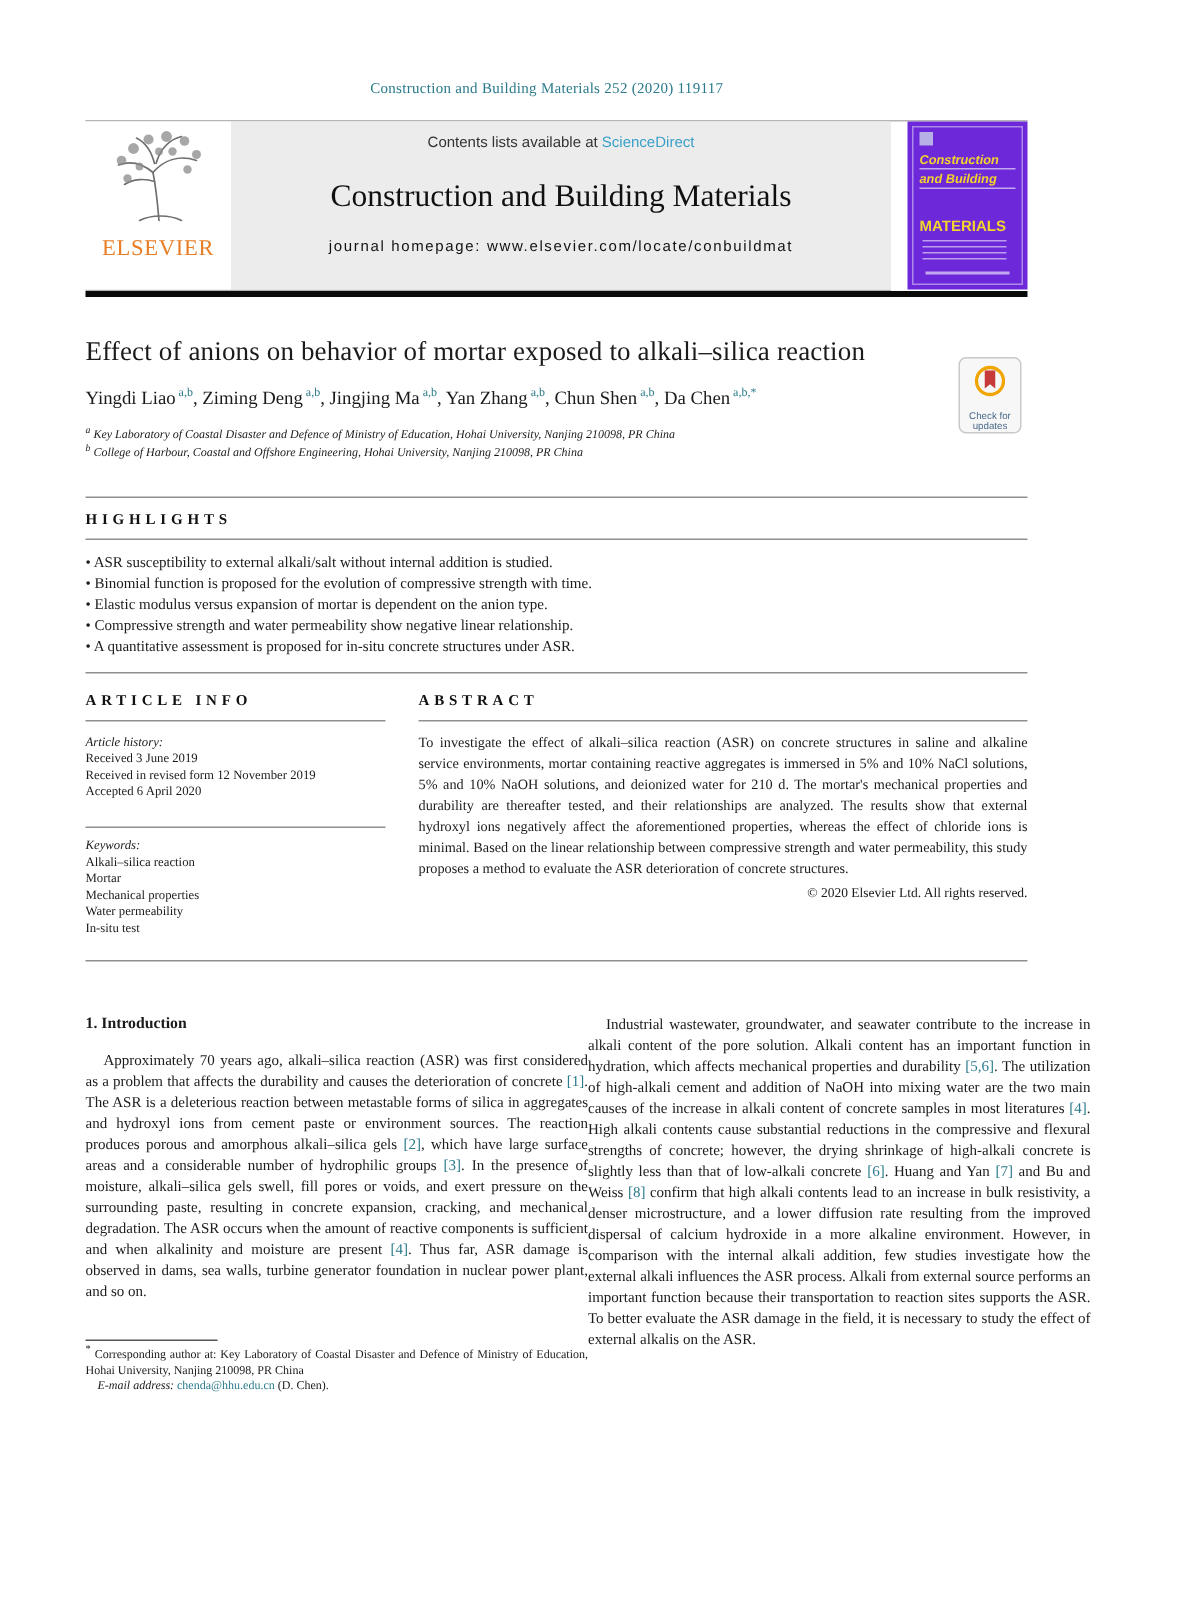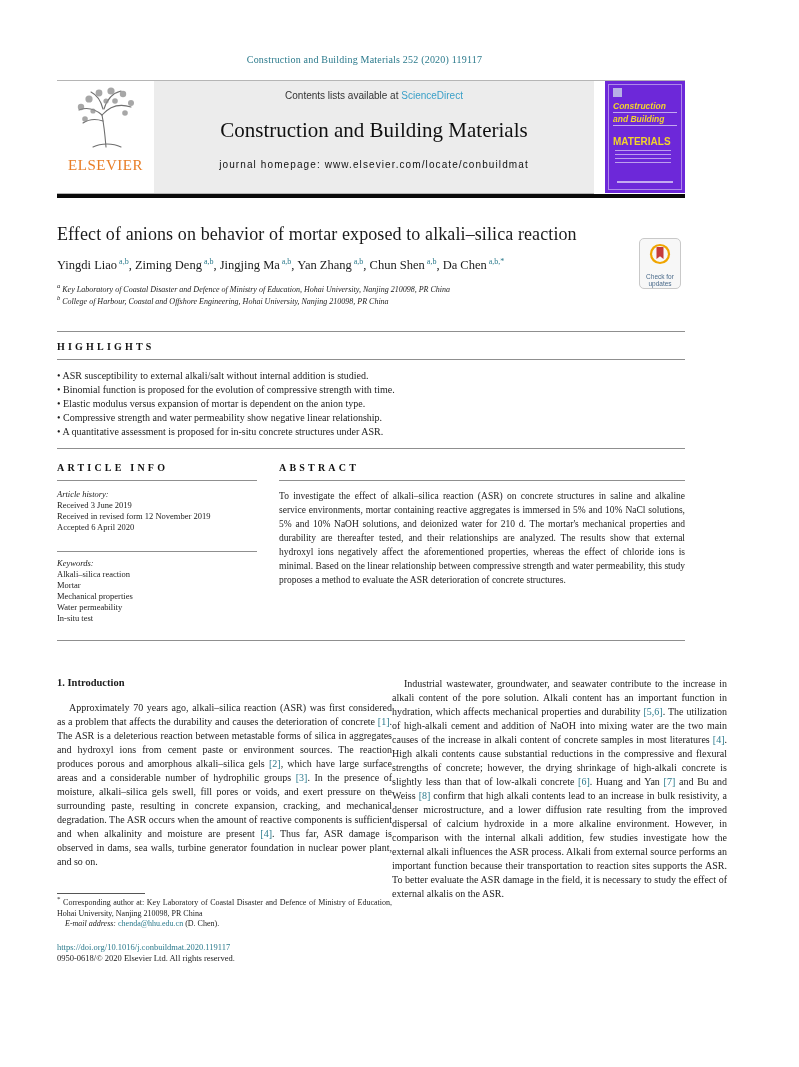--- a/index.html
+++ b/index.html
@@ -21,21 +21,21 @@
   .gray-box{flex:1;background:#ececec;text-align:center;padding:9px 6px 8px;height:95px;}
   .contents-line{font-family:"Liberation Sans",sans-serif;font-size:10px;color:#333;}
   .sd-link{color:#3aa0c8;}
   .mast-title{font-size:21px;color:#101010;margin:17px 0 16px;}
   .homepage-line{font-family:"Liberation Sans",sans-serif;font-size:10px;letter-spacing:1.1px;color:#111;}
   .cover{width:80px;height:112px;margin-left:11px;background:#6d28d9;position:relative;flex:none;}
   .cover-inner{position:absolute;inset:3px;border:1px solid rgba(255,255,255,.45);padding:3px 4px;}
   .cover-logo{width:9px;height:9px;background:#c9d2e8;opacity:.8;margin-bottom:4px;}
   .cover-t1,.cover-t2{font-family:"Liberation Sans",sans-serif;font-style:italic;font-weight:bold;
      font-size:8.5px;color:#f2d42c;border-bottom:1px solid rgba(255,255,255,.6);padding-bottom:1px;margin-bottom:1px;}
-  .cover-t3{font-family:"Liberation Sans",sans-serif;font-weight:bold;font-size:10px;color:#f2d42c;margin-top:10px;}
+  .cover-t3{font-family:"Liberation Sans",sans-serif;font-weight:bold;font-size:10px;color:#f2d42c;margin-top:20px;}
   .cover-lines div{height:1px;background:rgba(255,255,255,.55);margin:3px 6px 0 2px;}
   .cover-foot{position:absolute;left:8px;right:8px;bottom:6px;height:2px;background:rgba(255,255,255,.6);}
   .black-bar{margin:0 44px 0 57px;height:4px;background:#0a0a0a;}
 
   
   .title-wrap{margin:26px 110px 12px 57px;}
   h1{font-size:18px;font-weight:normal;margin:0;letter-spacing:.1px;}
   .badge{position:absolute;right:48px;top:238px;width:40px;height:46px;background:#f7f7f7;
          border:1px solid #c9c9c9;border-radius:5px;text-align:center;padding-top:3px;cursor:pointer;}
   .badge-text{font-family:"Liberation Sans",sans-serif;font-size:6.5px;color:#4a6a8a;line-height:1.15;margin-top:1px;}
@@ -191,37 +191,34 @@
             <div>Mechanical properties</div>
             <div>Water permeability</div>
             <div>In-situ test</div>
           </div>
       </div>
     </div>
     <div class="abs-col">
       <div class="sec-heading">ABSTRACT</div>
       <div class="mini-rule"></div>
       <div class="abs-text">To investigate the effect of alkali–silica reaction (ASR) on concrete structures in saline and alkaline service environments, mortar containing reactive aggregates is immersed in 5% and 10% NaCl solutions, 5% and 10% NaOH solutions, and deionized water for 210 d. The mortar's mechanical properties and durability are thereafter tested, and their relationships are analyzed. The results show that external hydroxyl ions negatively affect the aforementioned properties, whereas the effect of chloride ions is minimal. Based on the linear relationship between compressive strength and water permeability, this study proposes a method to evaluate the ASR deterioration of concrete structures.</div>
+      <div class="abs-copy">© 2020 Elsevier Ltd. All rights reserved.</div>
     </div>
   </div>
 
   <div class="rule" style="margin-top:16px"></div>
 
   <div class="body-cols">
     <div class="col">
       <div class="sec-title">1. Introduction</div>
       <p class="para"><span>Approximately 70 years ago, alkali–silica reaction (ASR) was first considered as a problem that affects the durability and causes the deterioration of concrete </span><span class="ref">[1]</span><span>. The ASR is a deleterious reaction between metastable forms of silica in aggregates and hydroxyl ions from cement paste or environment sources. The reaction produces porous and amorphous alkali–silica gels </span><span class="ref">[2]</span><span>, which have large surface areas and a considerable number of hydrophilic groups </span><span class="ref">[3]</span><span>. In the presence of moisture, alkali–silica gels swell, fill pores or voids, and exert pressure on the surrounding paste, resulting in concrete expansion, cracking, and mechanical degradation. The ASR occurs when the amount of reactive components is sufficient and when alkalinity and moisture are present </span><span class="ref">[4]</span><span>. Thus far, ASR damage is observed in dams, sea walls, turbine generator foundation in nuclear power plant, and so on.</span></p>
       <div class="footnote">
         <div class="fn-rule"></div>
         <div class="fn-text"><sup>*</sup><span> Corresponding author at: Key Laboratory of Coastal Disaster and Defence of Ministry of Education, Hohai University, Nanjing 210098, PR China</span></div>
         <div class="fn-email"><span class="lbl">E-mail address: </span><span class="teal">chenda@hhu.edu.cn</span><span> (D. Chen).</span></div>
       </div>
-      <div class="doi-block">
-        <div class="teal">https://doi.org/10.1016/j.conbuildmat.2020.119117</div>
-        <div>0950-0618/© 2020 Elsevier Ltd. All rights reserved.</div>
-      </div>
     </div>
     <div class="col">
       <p class="para"><span>Industrial wastewater, groundwater, and seawater contribute to the increase in alkali content of the pore solution. Alkali content has an important function in hydration, which affects mechanical properties and durability </span><span class="ref">[5,6]</span><span>. The utilization of high-alkali cement and addition of NaOH into mixing water are the two main causes of the increase in alkali content of concrete samples in most literatures </span><span class="ref">[4]</span><span>. High alkali contents cause substantial reductions in the compressive and flexural strengths of concrete; however, the drying shrinkage of high-alkali concrete is slightly less than that of low-alkali concrete </span><span class="ref">[6]</span><span>. Huang and Yan </span><span class="ref">[7]</span><span> and Bu and Weiss </span><span class="ref">[8]</span><span> confirm that high alkali contents lead to an increase in bulk resistivity, a denser microstructure, and a lower diffusion rate resulting from the improved dispersal of calcium hydroxide in a more alkaline environment. However, in comparison with the internal alkali addition, few studies investigate how the external alkali influences the ASR process. Alkali from external source performs an important function because their transportation to reaction sites supports the ASR. To better evaluate the ASR damage in the field, it is necessary to study the effect of external alkalis on the ASR.</span></p>
     </div>
   </div>
 
 </div>
 
 </body></html>

